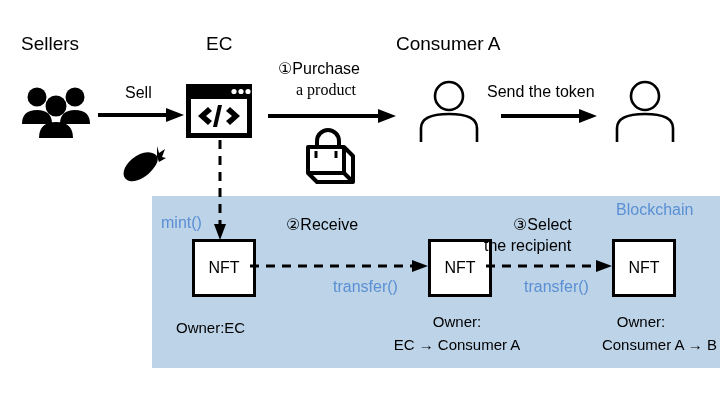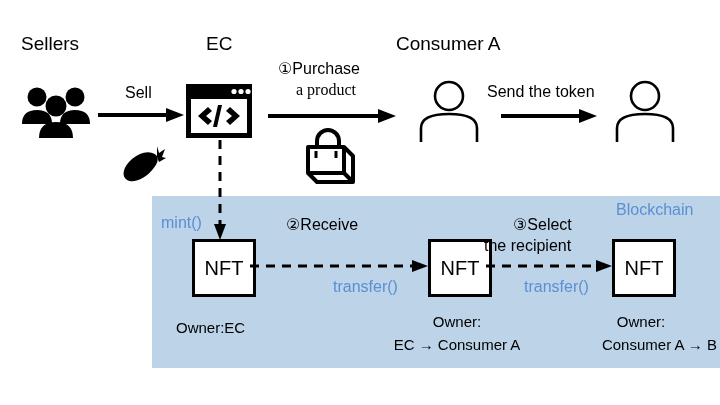--- a/index.html
+++ b/index.html
@@ -4,21 +4,21 @@
 <style>
   html,body{margin:0;padding:0;background:#ffffff;}
   body{width:720px;height:405px;position:relative;overflow:hidden;
        font-family:"Liberation Sans","DejaVu Sans",sans-serif;color:#000;}
   #stage{position:absolute;left:0;top:0;width:720px;height:405px;}
   .abs{position:absolute;}
   .txt{position:absolute;white-space:pre;line-height:1.12;}
   .t-title{font-size:19px;}
   .t-lbl{font-size:16px;}
   .t-step{font-size:16px;text-align:right;}
-  .t-nft{font-size:20px;}
+  .t-nft{font-size:16px;}
   .t-own{font-size:15px;}
   .blue{color:#5B8FD4;}
   .bcpanel{position:absolute;background:#BCD3E8;}
   .nftbox{position:absolute;background:#ffffff;border:3px solid #000;
           display:flex;align-items:center;justify-content:center;}
   svg{display:block;overflow:visible;}
   .ctr{text-align:center;}
 </style>
 </head>
 <body>

